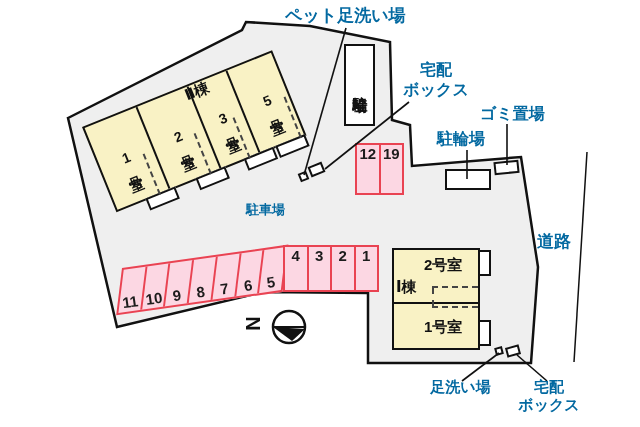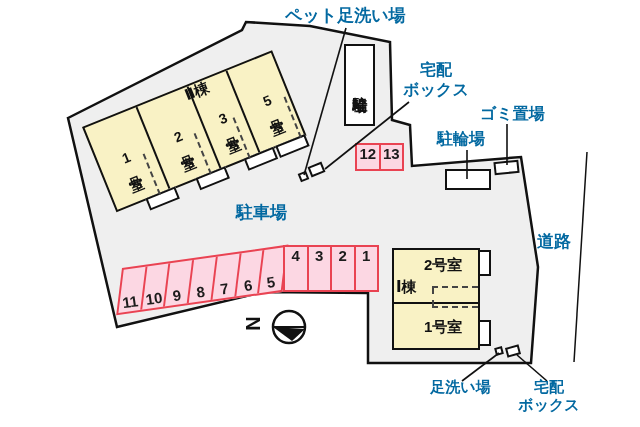--- a/index.html
+++ b/index.html
@@ -28,21 +28,21 @@
   
   .prow{position:absolute;display:flex;background:#fcd7e3;border:2px solid #e94352;box-sizing:border-box;z-index:25;}
   .pcell{flex:1;display:flex;box-sizing:border-box;}
   .pcell + .pcell{border-left:2px solid #e94352;}
   .pnum{font-size:15px;font-weight:600;color:#1c1c1c;width:100%;text-align:center;}
   #prow-tilted{left:122px;top:268px;width:168px;height:46px;transform:rotate(-8deg) skewX(-15deg);transform-origin:0 0;}
   #prow-tilted .pcell{align-items:flex-end;}
   #prow-tilted .pnum{transform:skewX(15deg);padding-bottom:1px;}
   #prow-straight{left:283px;top:245px;width:96px;height:47px;}
   #prow-straight .pcell{align-items:flex-start;}
-  #prow-upper{left:355px;top:143px;width:49px;height:28px;}
+  #prow-upper{left:355px;top:143px;width:49px;height:52px;}
   #prow-upper .pcell{align-items:flex-start;}
   .sq{position:absolute;background:#fff;border:2px solid #111;box-sizing:border-box;z-index:35;}
   #north-label{position:absolute;left:246px;top:312px;font-size:20px;font-weight:700;transform:rotate(-90deg);z-index:60;}
 </style>
 </head>
 <body>
 
 <div id="stage">
 
   <svg width="640" height="427">
@@ -84,21 +84,21 @@
     <div class="dashv" style="left:38px;top:38px;height:18px;"></div>
     <div class="balcony" style="top:0px;"></div>
     <div class="balcony" style="top:70px;"></div>
   </div>
 
   <div class="prow" id="prow-upper">
     <div class="pcell">
         <span class="pnum">12</span>
       </div>
     <div class="pcell">
-        <span class="pnum">13</span>
+        <span class="pnum">19</span>
       </div>
   </div>
 
   <div class="prow" id="prow-tilted">
     <div class="pcell">
         <span class="pnum">11</span>
       </div>
     <div class="pcell">
         <span class="pnum">10</span>
       </div>
@@ -159,21 +159,21 @@
     </g>
   </svg>
 
   <div class="lbl" style="left:285px;top:4px;font-size:17px;">ペット足洗い場</div>
   <div class="lbl center" style="left:396px;top:60px;width:80px;font-size:16px;line-height:20px;">
     <div>宅配</div>
     <div>ボックス</div>
   </div>
   <div class="lbl" style="left:480px;top:104px;font-size:16px;font-family:Liberation Mono, monospace;">ゴミ置場</div>
   <div class="lbl" style="left:437px;top:129px;font-size:16px;">駐輪場</div>
-  <div class="lbl" style="left:236px;top:201px;font-size:17px;">駐車場</div>
+  <div class="lbl" style="left:246px;top:201px;font-size:13px;">駐車場</div>
   <div class="lbl" style="left:537px;top:230px;font-size:17px;font-family:Liberation Mono, monospace;">道路</div>
   <div class="lbl center" style="left:413px;top:378px;width:95px;font-size:15px;line-height:18px;">
     <div>足洗い場</div>
   </div>
   <div class="lbl center" style="left:505px;top:378px;width:88px;font-size:15px;line-height:18px;">
     <div>宅配</div>
     <div>ボックス</div>
   </div>
   <div id="north-label">N</div>
 

